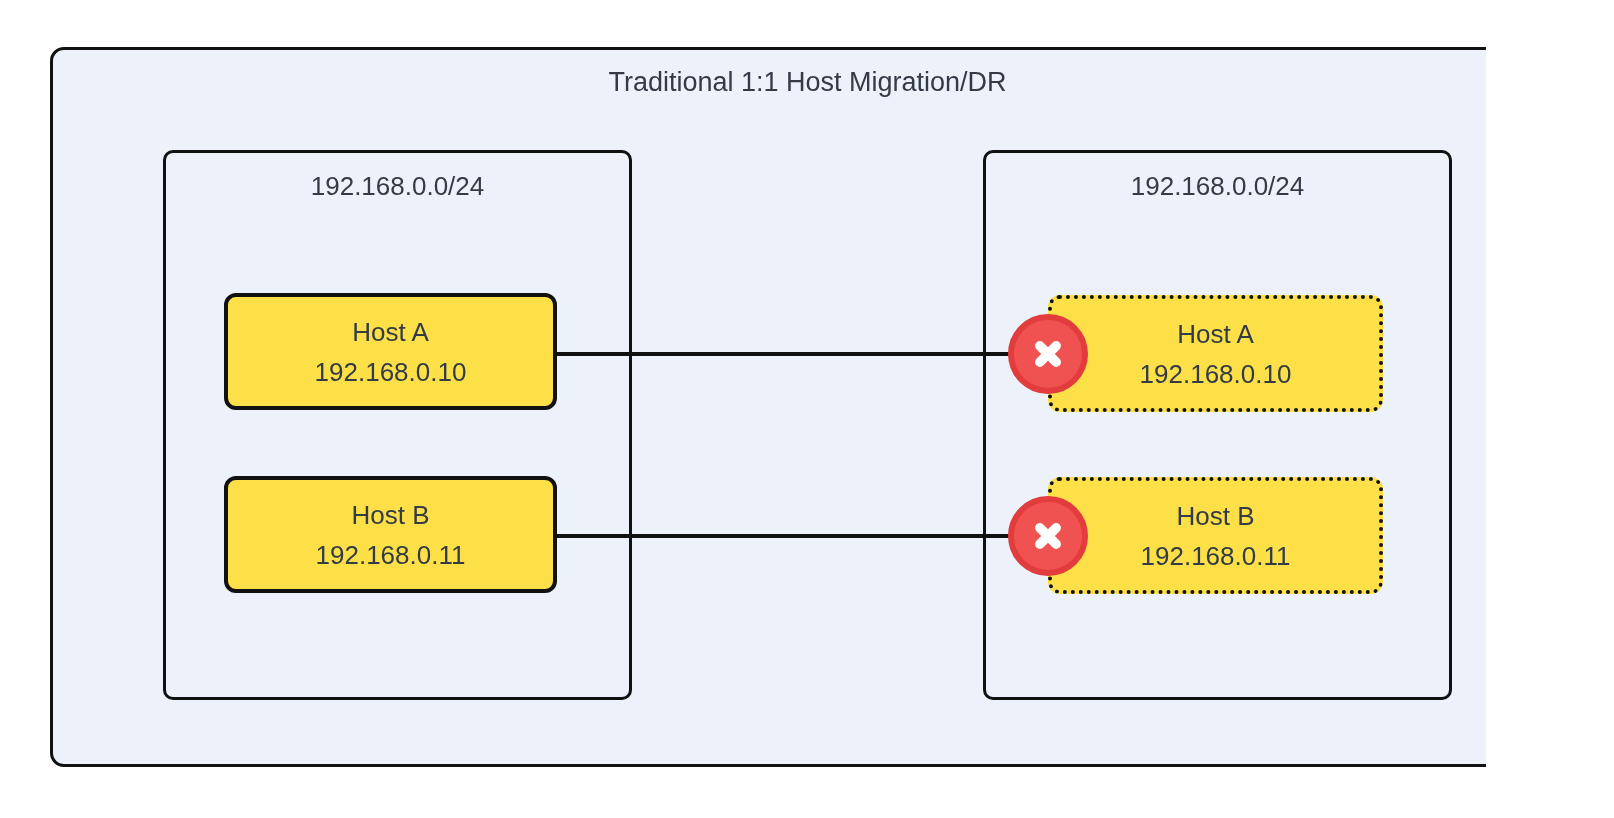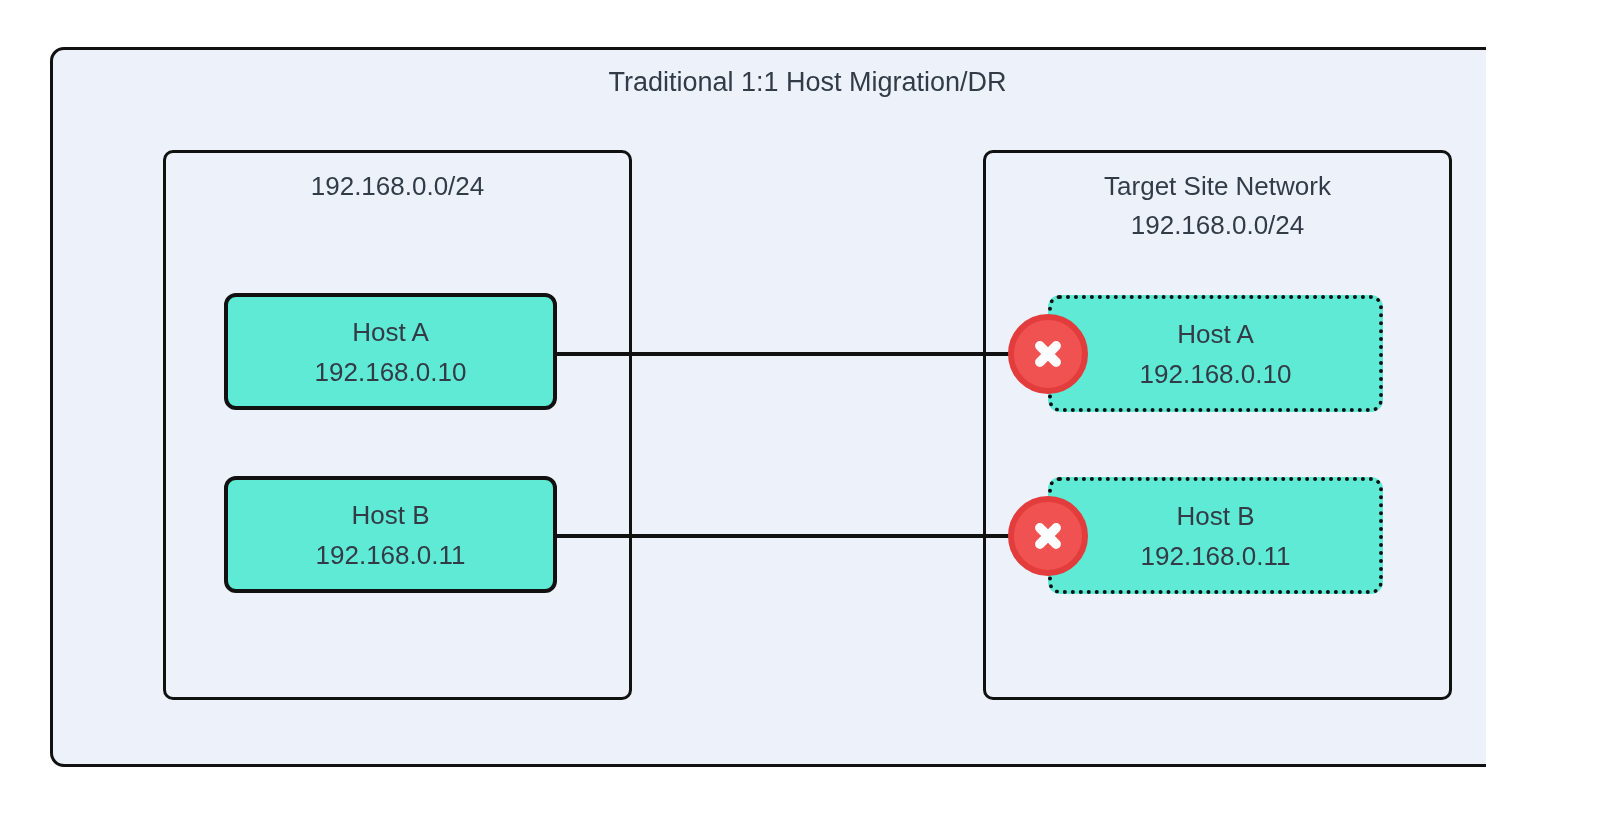--- a/index.html
+++ b/index.html
@@ -49,21 +49,21 @@
     position: absolute;
     top: 14px; left: 0;
     width: 100%;
     text-align: center;
     font-size: 26px;
     line-height: 39px;
   }
   .host-box {
     position: absolute;
     width: 333px; height: 117px;
-    background: #5eead4;
+    background: #fde047;
     border: 4px solid #111111;
     border-radius: 12px;
     box-sizing: border-box;
     display: flex;
     flex-direction: column;
     align-items: center;
     justify-content: center;
     text-align: center;
     font-size: 26px;
     line-height: 40px;
@@ -111,21 +111,20 @@
   <div class="diagram-title">Traditional 1:1 Host Migration/DR</div>
 
   <div class="net-box prod">
     <div class="net-head">
       <div>192.168.0.0/24</div>
     </div>
   </div>
 
   <div class="net-box target">
     <div class="net-head">
-      <div>Target Site Network</div>
       <div>192.168.0.0/24</div>
     </div>
   </div>
 
   <div class="connector line-a"></div>
   <div class="connector line-b"></div>
 
   <div class="host-box solid-a">
     <div>Host A</div>
     <div>192.168.0.10</div>

